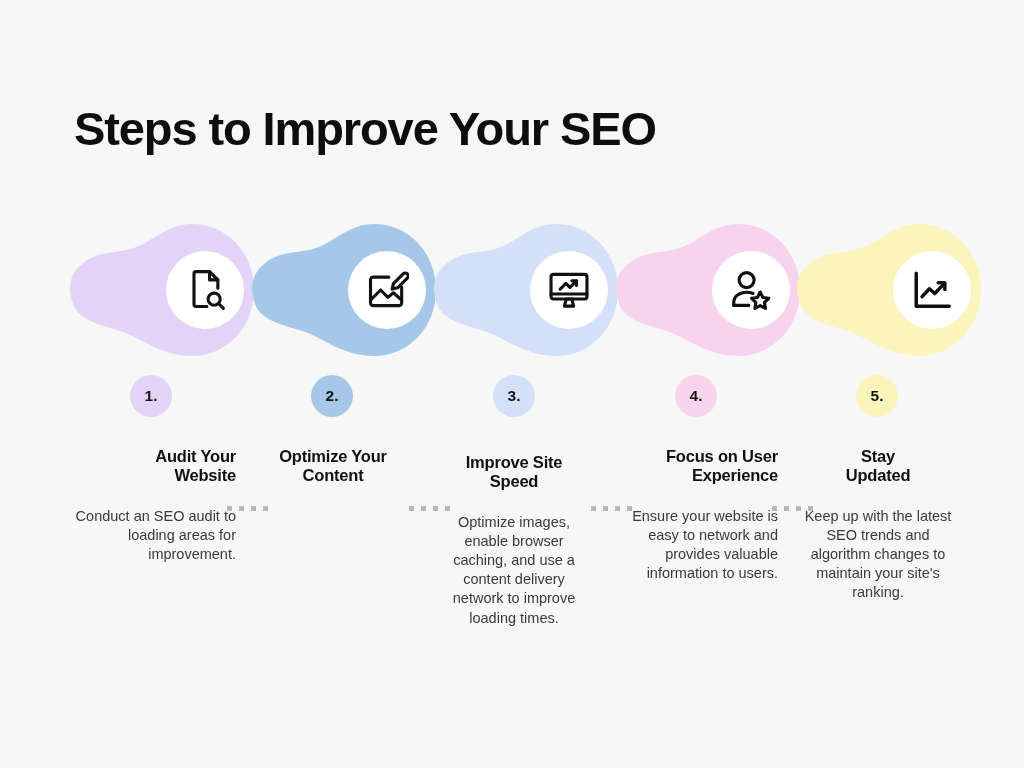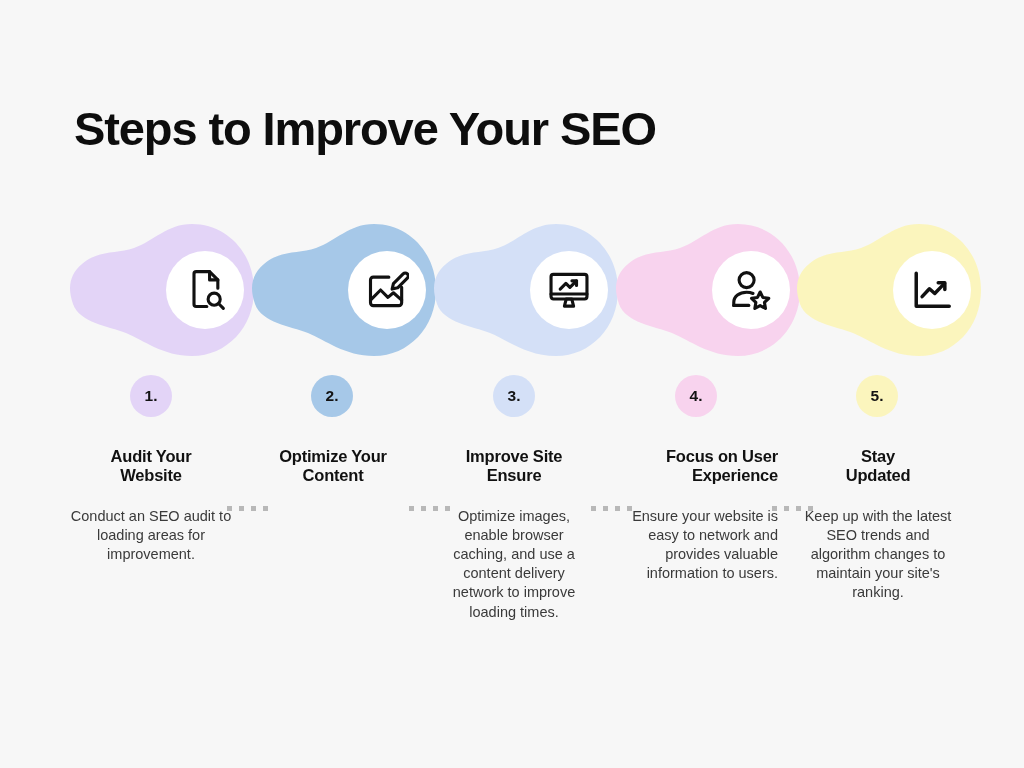--- a/index.html
+++ b/index.html
@@ -237,39 +237,39 @@
   <div class="num-badge" style="left:493px; background:#d4e0f7;">
     <span>3.</span>
   </div>
   <div class="num-badge" style="left:675px; background:#f8d3ee;">
     <span>4.</span>
   </div>
   <div class="num-badge" style="left:856px; background:#fbf5bd;">
     <span>5.</span>
   </div>
 
-  <div class="step-text" style="left:66px; width:170px;">
+  <div class="step-text" style="left:66px; width:170px;text-align:right;">
     <div class="step-heading">
       <div>Audit Your</div>
       <div>Website</div>
     </div>
     <div class="step-desc">Conduct an SEO audit to loading areas for improvement.</div>
   </div>
 
   <div class="step-text" style="left:246px; width:174px;">
     <div class="step-heading">
       <div>Optimize Your</div>
       <div>Content</div>
     </div>
   </div>
 
-  <div class="step-text" style="left:437px; width:154px;">
+  <div class="step-text" style="left:437px; width:154px;margin-top:6px;">
     <div class="step-heading">
       <div>Improve Site</div>
-      <div>Ensure</div>
+      <div>Speed</div>
     </div>
     <div class="step-desc">Optimize images, enable browser caching, and use a content delivery network to improve loading times.</div>
   </div>
 
   <div class="step-text" style="left:615px; width:163px;text-align:right;">
     <div class="step-heading">
       <div>Focus on User</div>
       <div>Experience</div>
     </div>
     <div class="step-desc">Ensure your website is easy to network and provides valuable information to users.</div>

